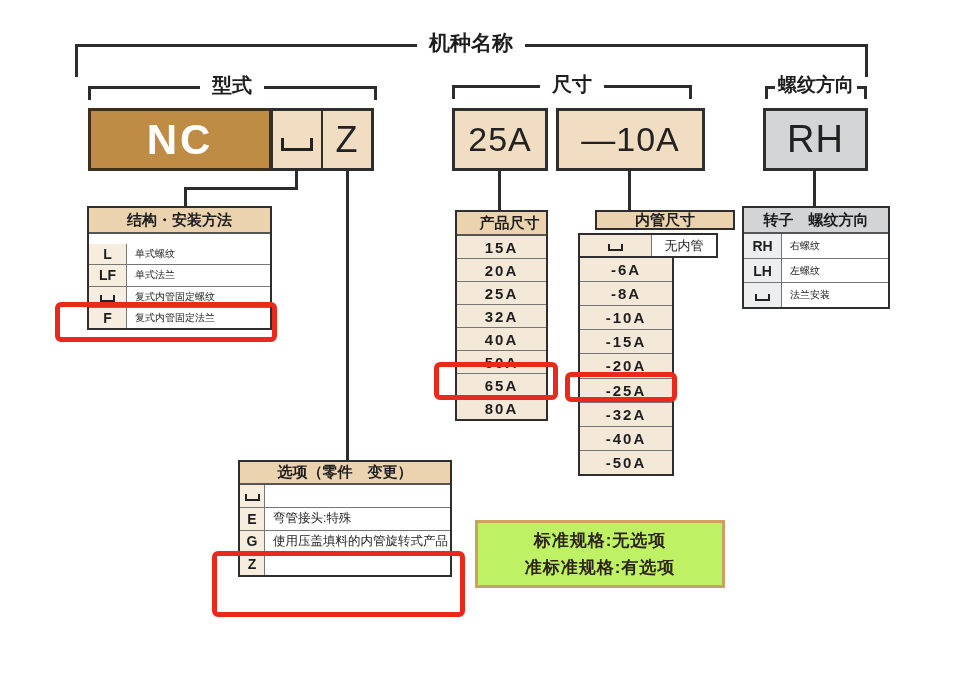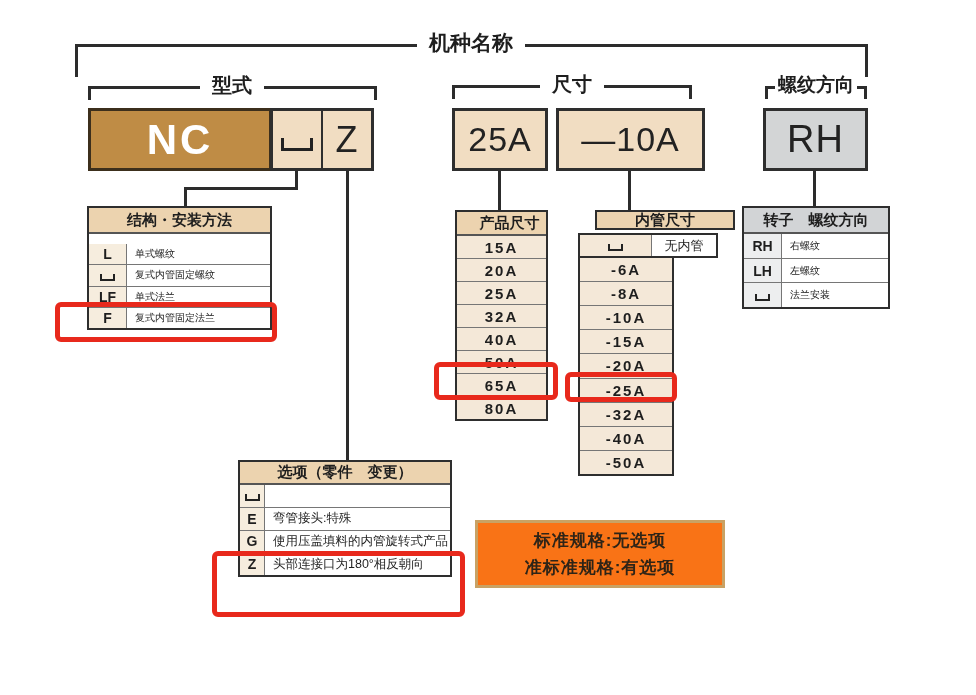--- a/index.html
+++ b/index.html
@@ -33,21 +33,21 @@
   .t-code{width:38px;flex:none;background:#F6EDDE;border-right:1px solid #767676;font-weight:bold;font-size:14px;
           display:flex;align-items:center;justify-content:center;}
   .t-desc{flex:1;background:#fff;display:flex;align-items:center;padding-left:8px;font-size:10px;white-space:nowrap;}
   .s-row{flex:1;background:#F4E8D8;display:flex;align-items:center;justify-content:center;
          font-weight:bold;font-size:15px;letter-spacing:2px;}
   .s-row + .s-row{border-top:1px solid #767676;}
   .gray-table .tbl-header{background:#D2D4D6;}
   .gray-table .t-code{background:#EDEEEF;}
 
   
-  .note{position:absolute;left:475px;top:520px;width:250px;height:68px;background:#f97316;border:3px solid #C9A264;
+  .note{position:absolute;left:475px;top:520px;width:250px;height:68px;background:#bef264;border:3px solid #C9A264;
         display:flex;flex-direction:column;align-items:center;justify-content:center;}
   .note div{font-weight:bold;font-size:17px;line-height:27px;letter-spacing:1px;color:#2e2417;white-space:nowrap;}
 
   
   .hl{position:absolute;border:5px solid #E8291C;border-radius:6px;background:transparent;z-index:30;}
 </style>
 </head>
 <body>
 
 <div id="canvas">
@@ -98,28 +98,28 @@
   <div class="line" style="left:813px;top:171px;width:3px;height:36px;"></div>
 
   <div class="tbl" style="left:87px;top:206px;width:185px;height:124px;gap:10px;">
     <div class="tbl-header" style="height:26px;">结构・安装方法</div>
     <div id="structure-rows" style="display:flex;flex-direction:column;flex:1;">
         <div class="t-row">
           <div class="t-code">L</div>
           <div class="t-desc">单式螺纹</div>
         </div>
         <div class="t-row">
+          <div class="t-code">LF</div>
+          <div class="t-desc">单式法兰</div>
+        </div>
+        <div class="t-row">
           <div class="t-code">
             <span class="blank-glyph small"></span>
           </div>
           <div class="t-desc">复式内管固定螺纹</div>
-        </div>
-        <div class="t-row">
-          <div class="t-code">LF</div>
-          <div class="t-desc">单式法兰</div>
         </div>
         <div class="t-row">
           <div class="t-code">F</div>
           <div class="t-desc">复式内管固定法兰</div>
         </div>
       </div>
   </div>
 
   <div class="tbl" style="left:455px;top:210px;width:93px;height:211px;">
     <div class="tbl-header" style="height:24px;padding-left:16px;">产品尺寸</div>
@@ -189,21 +189,20 @@
         <div class="t-row">
           <div class="t-code" style="width: 25px;">E</div>
           <div class="t-desc" style="font-size: 12.5px;">弯管接头:特殊</div>
         </div>
         <div class="t-row">
           <div class="t-code" style="width: 25px;">G</div>
           <div class="t-desc" style="font-size: 12.5px;">使用压盖填料的内管旋转式产品</div>
         </div>
         <div class="t-row">
           <div class="t-code" style="width: 25px;">Z</div>
-          <div class="t-desc" style="font-size: 12.5px;">头部连接口为180°相反朝向</div>
         </div>
       </div>
   </div>
 
   <div class="note">
     <div>标准规格:无选项</div>
     <div>准标准规格:有选项</div>
   </div>
 
   <div class="hl" style="left:55px;top:302px;width:222px;height:40px;"></div>

